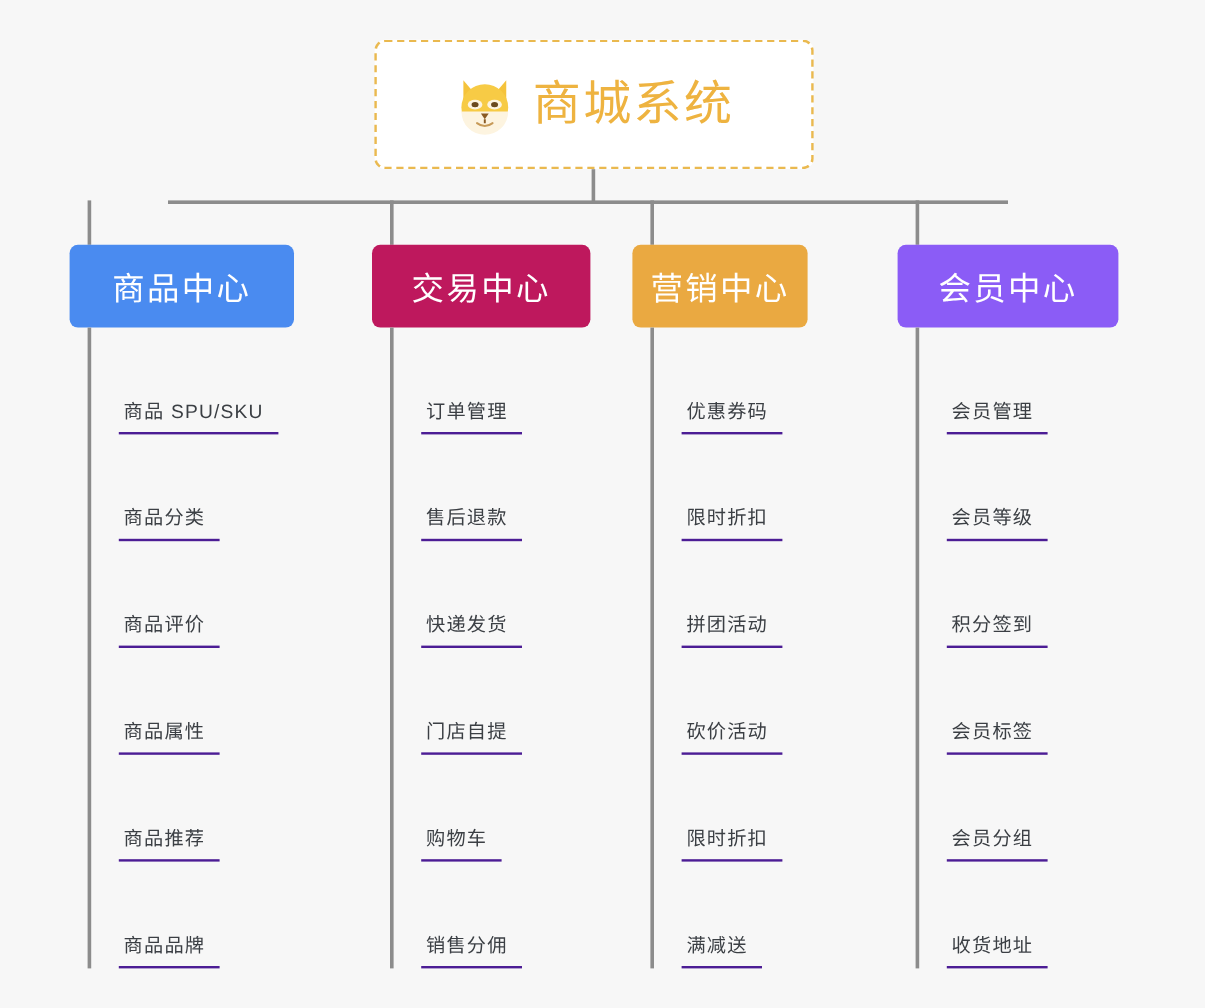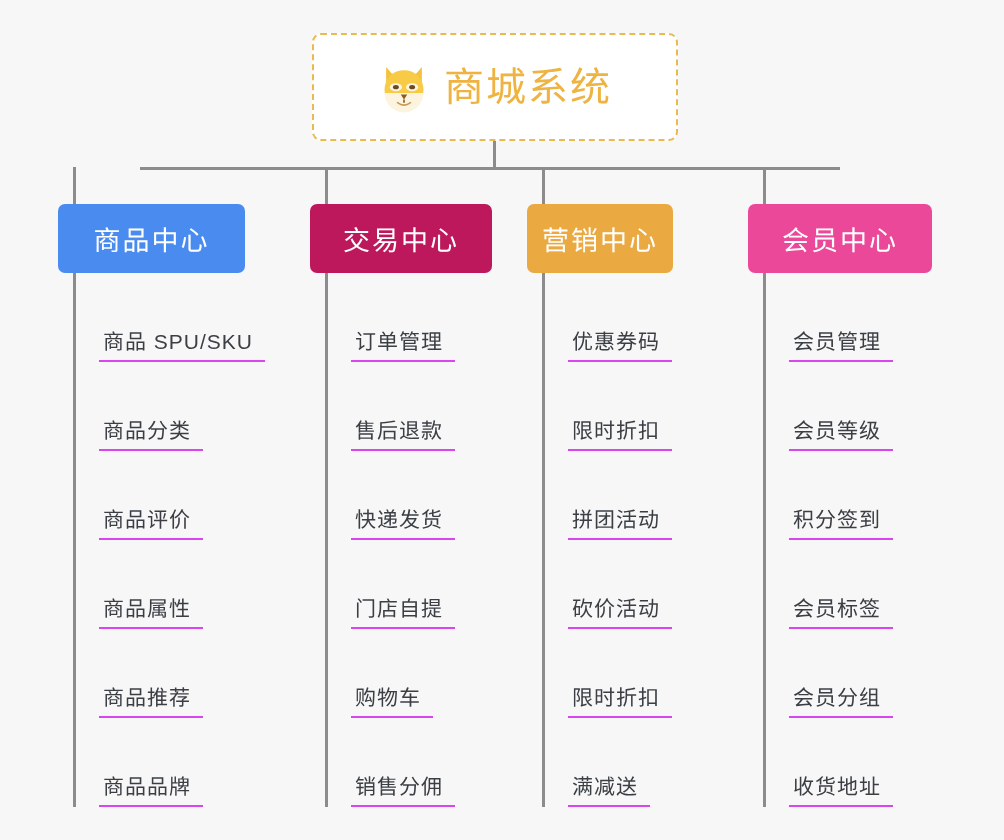--- a/index.html
+++ b/index.html
@@ -110,26 +110,26 @@
   .leaf {
     position: relative;
     height: 89px;
     display: flex;
     align-items: flex-end;
     padding-left: 26px;
     box-sizing: border-box;
   }
   .leaf-label {
     display: inline-block;
-    font-size: 21px;
+    font-size: 16px;
     color: #3b3f44;
     letter-spacing: 1px;
     white-space: nowrap;
     padding: 0 12px 7px 4px;
-    border-bottom: 2px solid #d946ef;
+    border-bottom: 2px solid #4c1d95;
     line-height: 1.1;
   }
 </style>
 </head>
 <body>
 
 <div id="chart">
 
   <div class="root-node">
     <svg class="root-icon" viewBox="0 0 64 64">
@@ -221,21 +221,21 @@
         <div class="leaf">
           <span class="leaf-label">限时折扣</span>
         </div>
         <div class="leaf">
           <span class="leaf-label">满减送</span>
         </div>
       </div>
     </div>
     <div class="conn conn-v-drop" style="left: 763px;"></div>
     <div class="column" style="left: 748px; width: 184px;">
-      <div class="col-header" style="background: #ec4899; width: 184px;">会员中心</div>
+      <div class="col-header" style="background: #8b5cf6; width: 184px;">会员中心</div>
       <div class="col-body">
         <div class="rail" style="height: 534px;"></div>
         <div class="leaf">
           <span class="leaf-label">会员管理</span>
         </div>
         <div class="leaf">
           <span class="leaf-label">会员等级</span>
         </div>
         <div class="leaf">
           <span class="leaf-label">积分签到</span>

